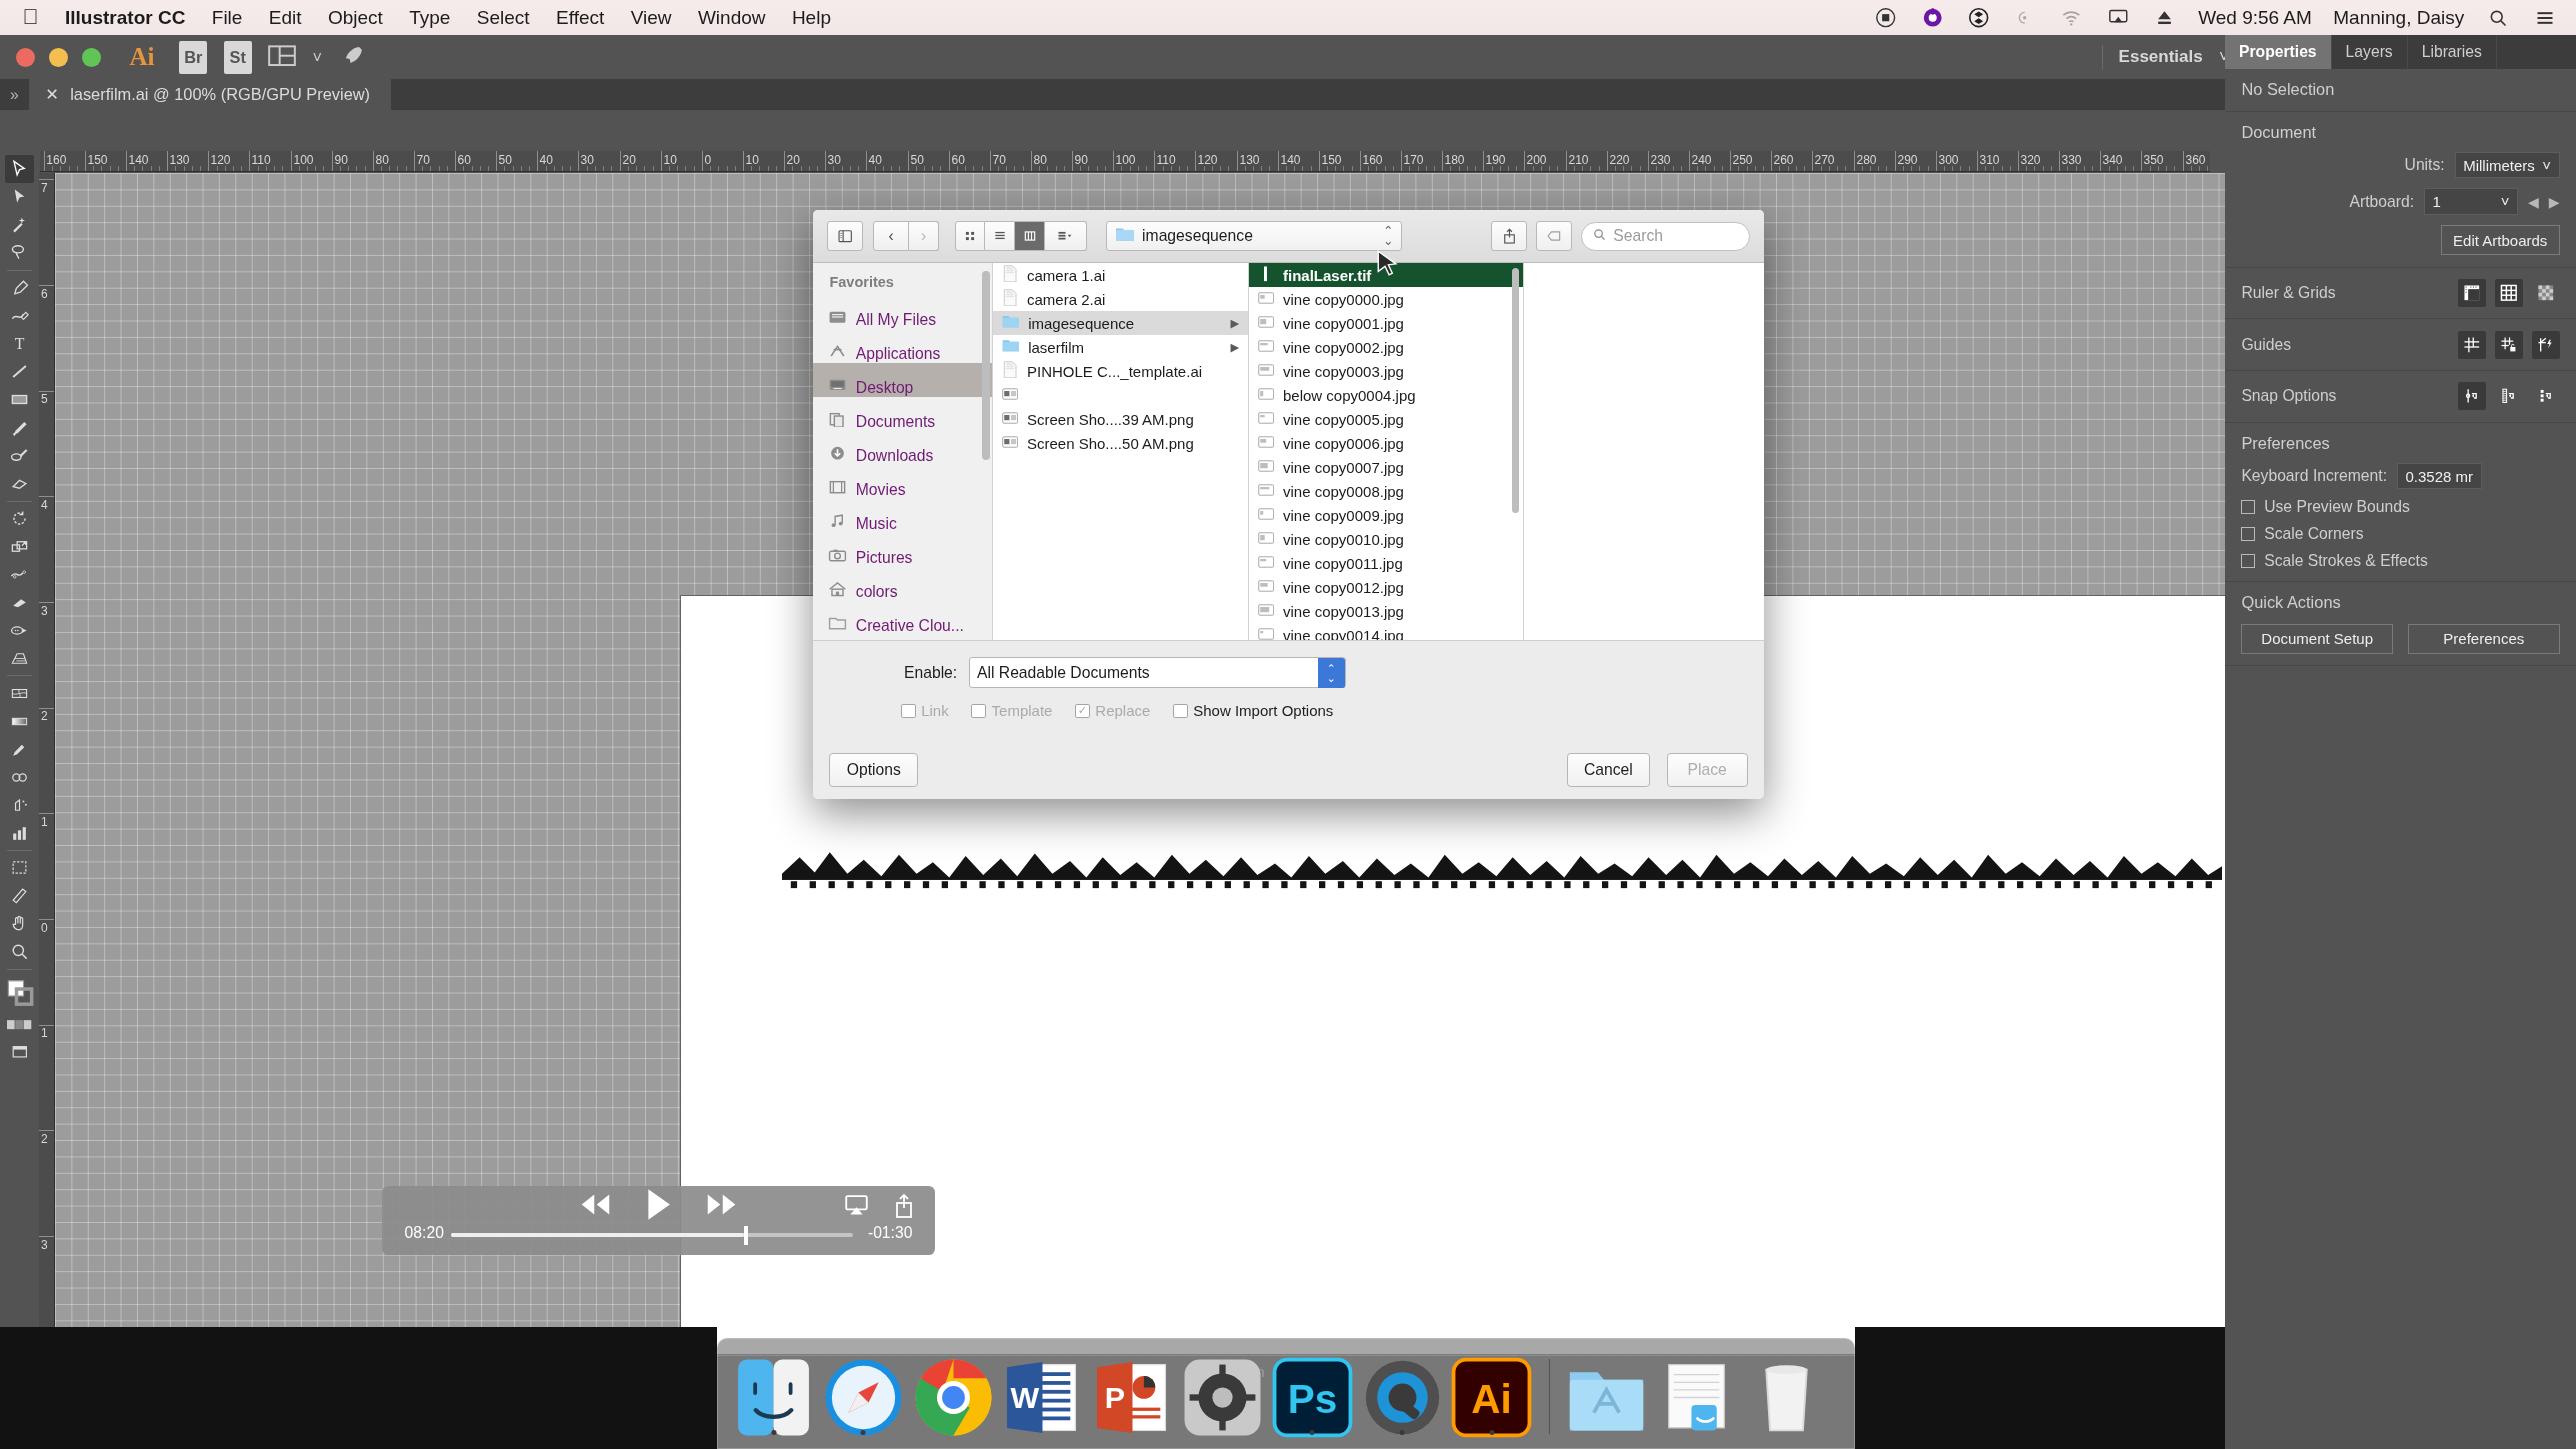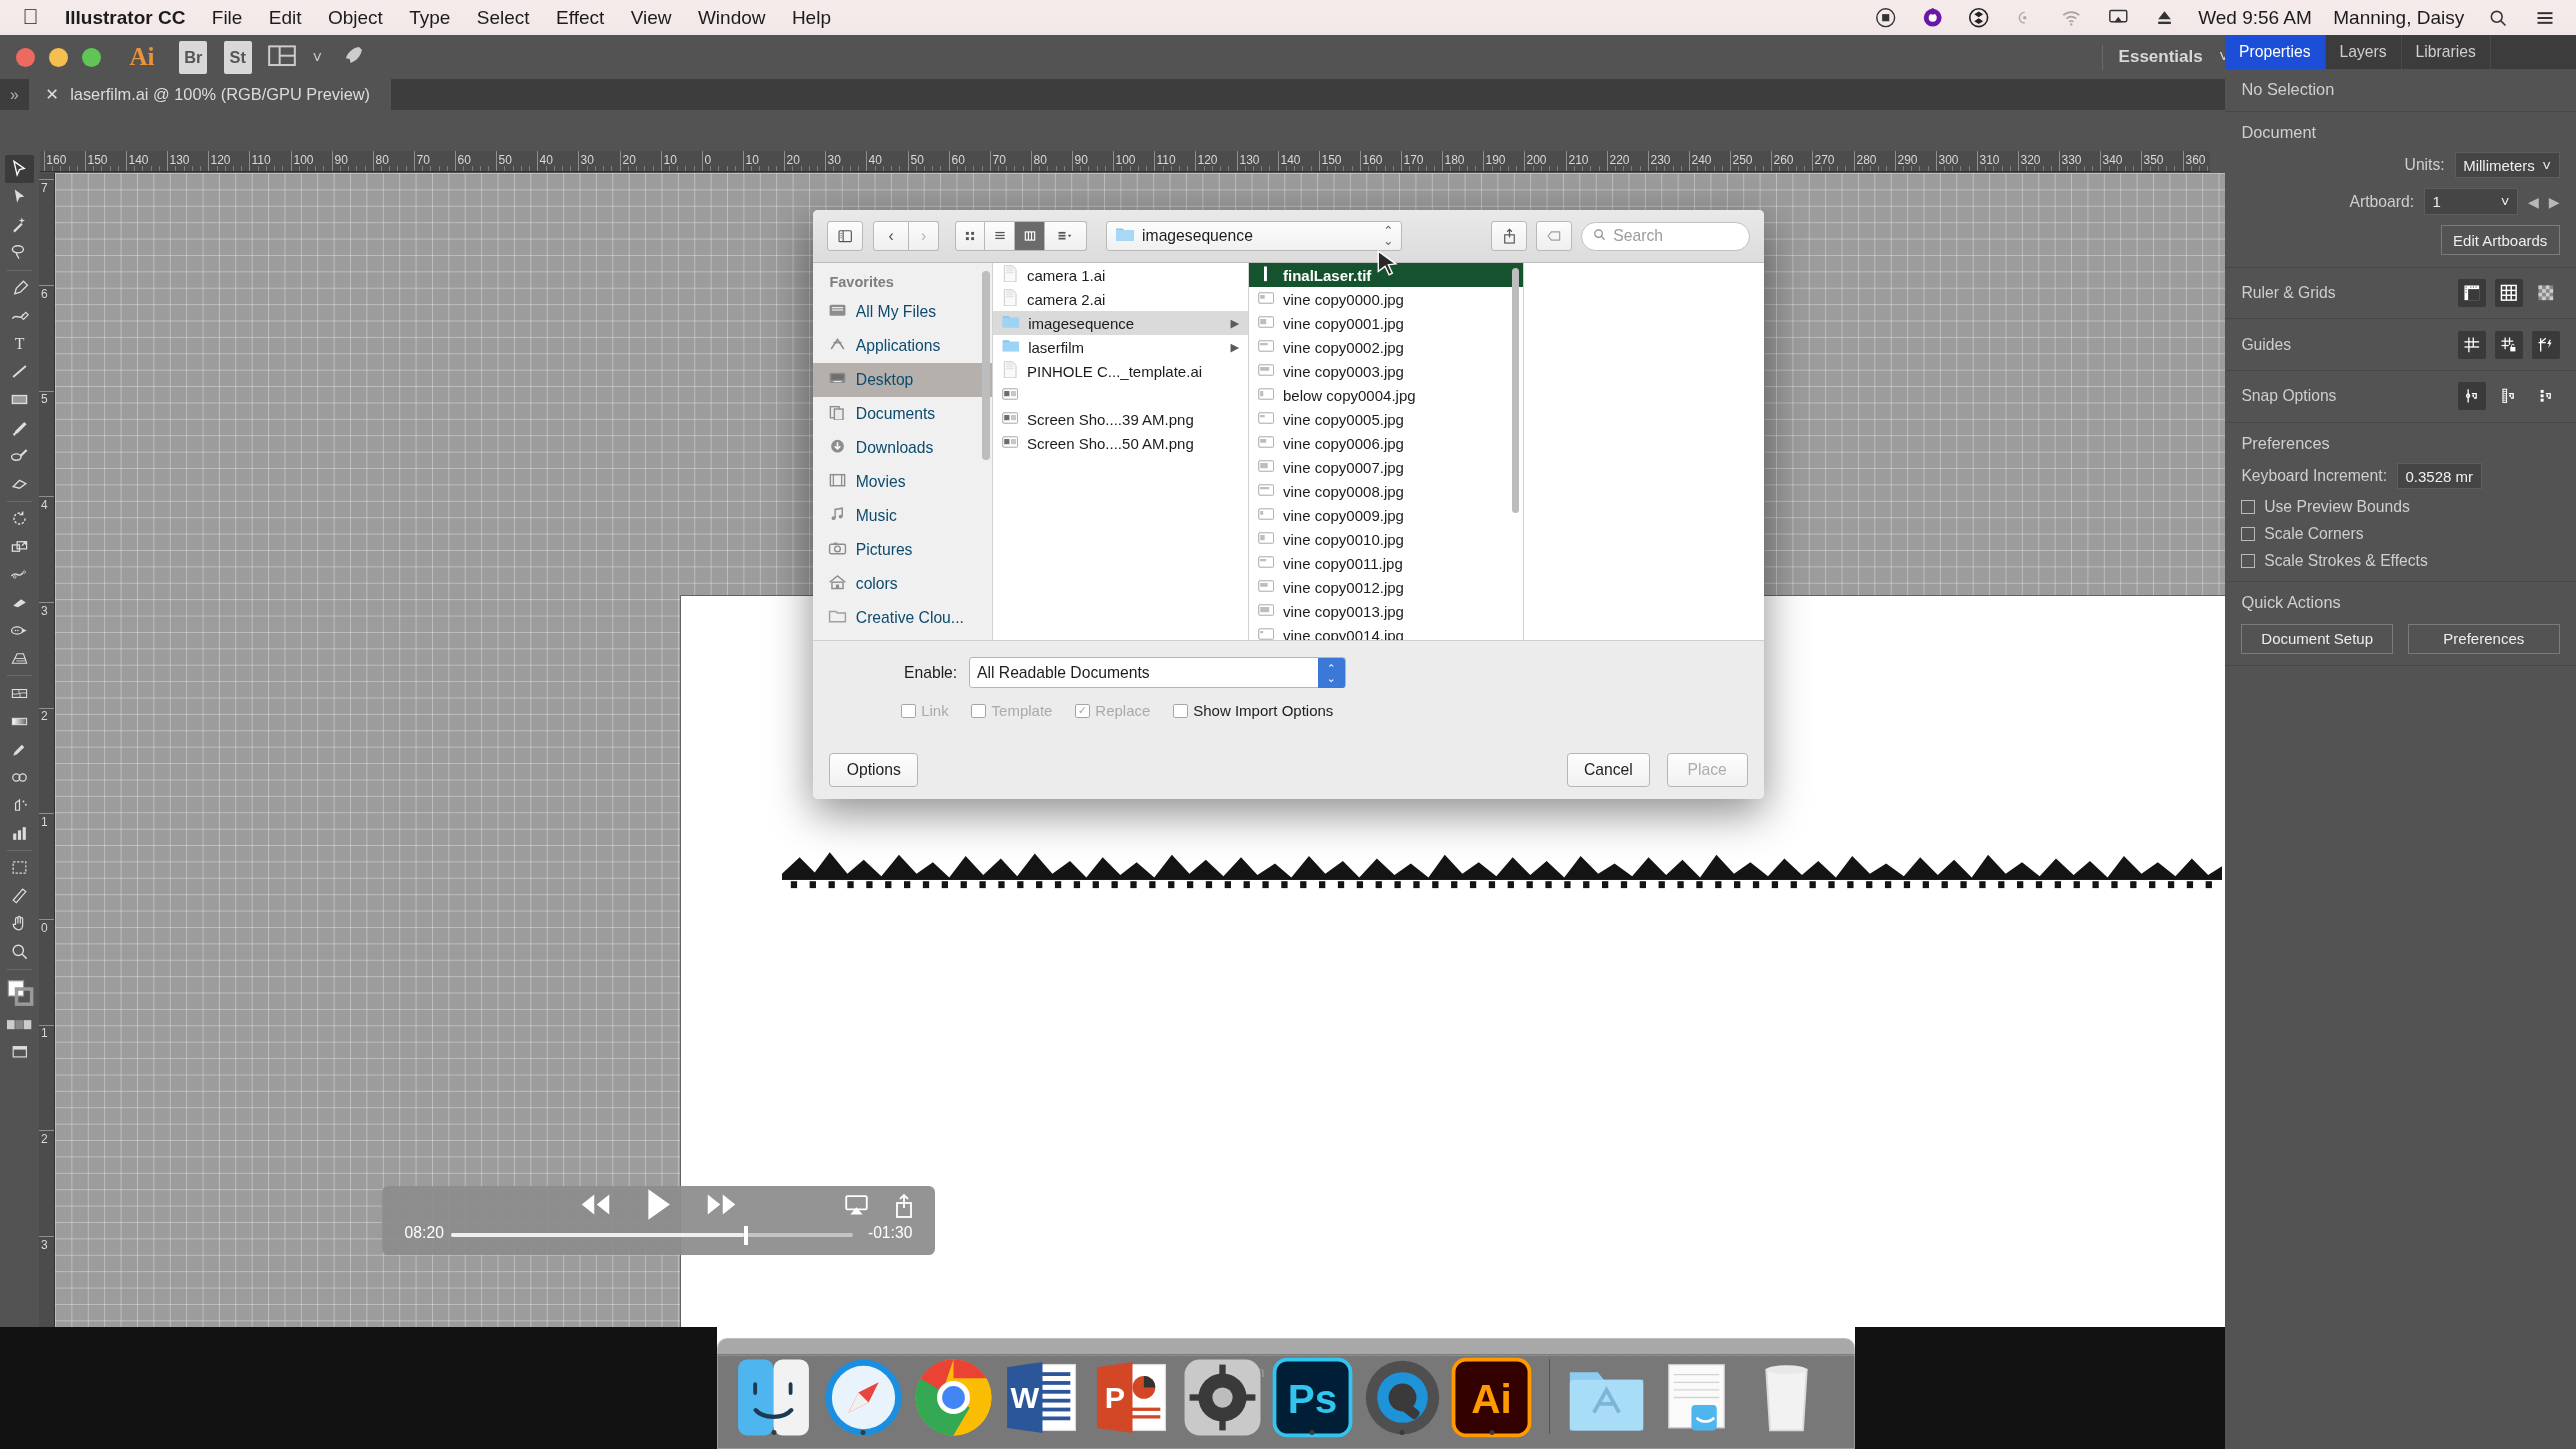--- a/index.html
+++ b/index.html
@@ -103,21 +103,21 @@
                background:#535353; display:flex; align-items:center; color:#d6d6d6; font-size:15px; }
   .sb-item { display:flex; align-items:center; padding:0 8.8px; height:31px; }
   .sb-sep { width:0.6px; height:22.6px; background:#6e6e6e; }
 
   
   .rpanel { position:absolute; left:2225px; top:35px; width:351px; height:1414px; background:#535353;
             color:#cfcfcf; font-size:16.4px; }
   .rp-tabs { display:flex; height:34px; background:#3c3c3c; }
   .rp-tab { display:flex; align-items:center; padding:0 14px; font-size:15.7px; color:#cfcfcf;
             border-right:0.6px solid #4a4a4a; }
-  .rp-tab.active { background:#1d4ed8; color:#fff; font-weight:normal; }
+  .rp-tab.active { background:#737373; color:#fff; font-weight:bold; }
   .rp-sec { border-bottom:0.6px solid #474747; padding:11.3px 16.4px; }
   .rp-title { font-size:16.4px; color:#cfcfcf; }
   .rp-row { display:flex; align-items:center; justify-content:flex-end; gap:10px; margin-top:10px; }
   .rp-lab { font-size:15.7px; color:#cfcfcf; }
   .field { background:#454545; border:0.6px solid #5d5d5d; color:#f0f0f0; font-size:15px;
            padding:3.8px 7.5px; min-width:38px; display:flex; align-items:center; gap:7.5px; }
   .btn-d { border:0.6px solid #7a7a7a; background:#535353; color:#eee; font-size:15px;
            padding:5.7px 11.3px; text-align:center; }
   .iconbtn { width:28px; height:28px; background:#3a3a3a; border-radius:1.9px; display:flex;
              align-items:center; justify-content:center; }
@@ -148,21 +148,21 @@
              border:0.6px solid #b8b8b8; border-radius:3.1px; display:flex; align-items:center;
              padding:0 7.5px; gap:7.5px; }
   .searchbox { width:169px; height:29px; background:#fff; border:0.6px solid #c0c0c0;
                border-radius:14.5px; display:flex; align-items:center; padding:0 10px; gap:6.3px;
                color:#9b9b9b; }
   .dlg-body { position:absolute; left:0; top:53px; width:951px; height:377px; display:flex;
               background:#fff; }
   .fav { width:180px; background:#f0f0f0; border-right:0.6px solid #d2d2d2; padding-top:8.8px;
          position:relative; }
   .fav-h { font-size:14.5px; color:#7e7e7e; font-weight:bold; padding:2.5px 0 5px 16.4px; }
-  .fav-i { display:flex; align-items:center; gap:8.8px; height:34px; padding-left:15px; font-size:15.7px; color:#0c4a6e; }
+  .fav-i { display:flex; align-items:flex-end; gap:8.8px; height:34px; padding-left:15px; font-size:15.7px; color:#701a75; }
   .fav-i.sel { background:#b6b0ac; }
   .col { border-right:0.6px solid #d2d2d2; position:relative; background:#fff; }
   .col.c2 { width:256px; } .col.c3 { width:275px; }
   .fi { display:flex; align-items:center; gap:8.8px; height:24px; padding-left:8.8px;
         font-size:15px; color:#1c1c1c; white-space:nowrap; }
   .fi.sel-grey { background:#dadada; }
   .fi.sel-blue { background:#14532d; color:#fff; font-weight:bold; }
   .fi .arr { margin-left:auto; padding-right:8.8px; color:#5a5a5a; font-size:11.3px; }
   .scroll { position:absolute; right:3.8px; top:6.3px; width:7.5px; border-radius:3.8px; background:#bdbdbd; }
   .dlg-opts { position:absolute; left:0; top:430px; width:951px; height:101px; background:#ececec;

